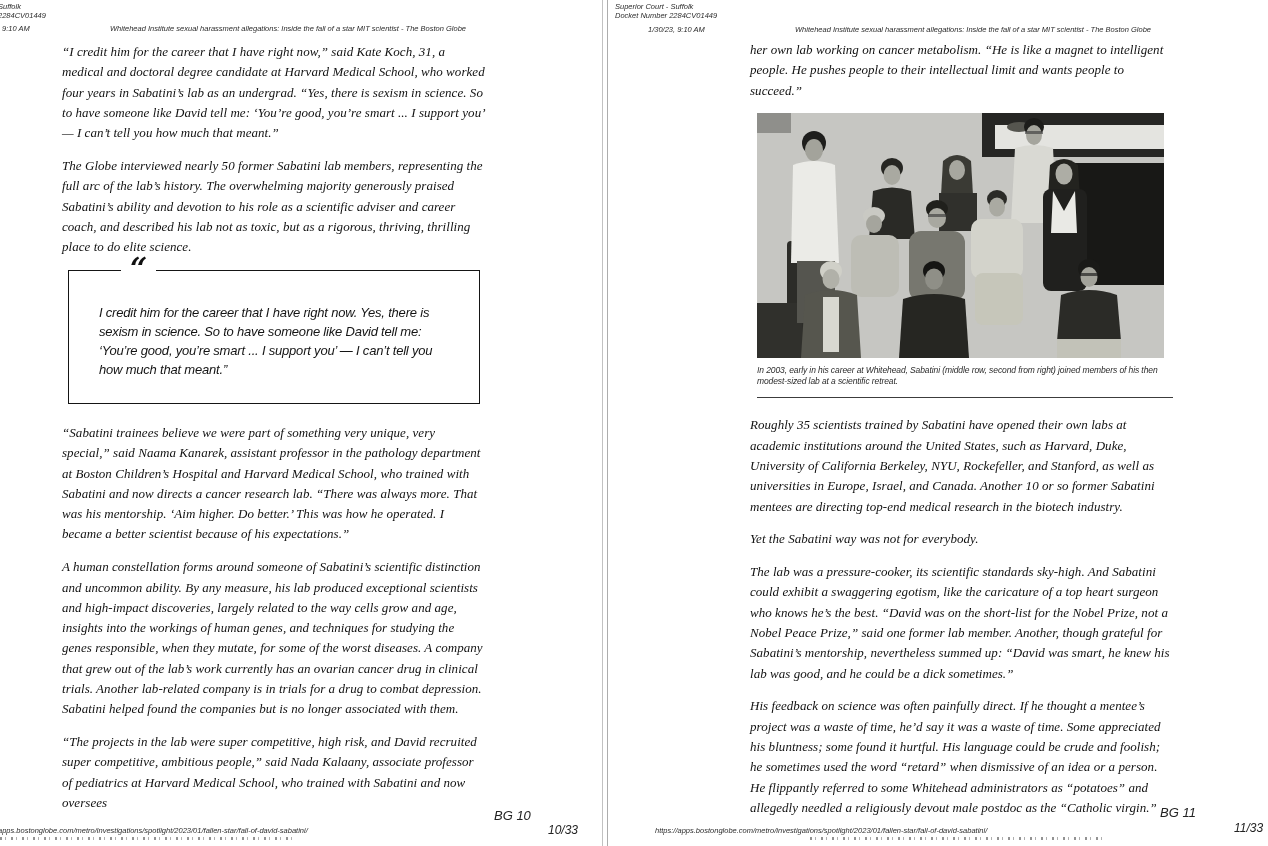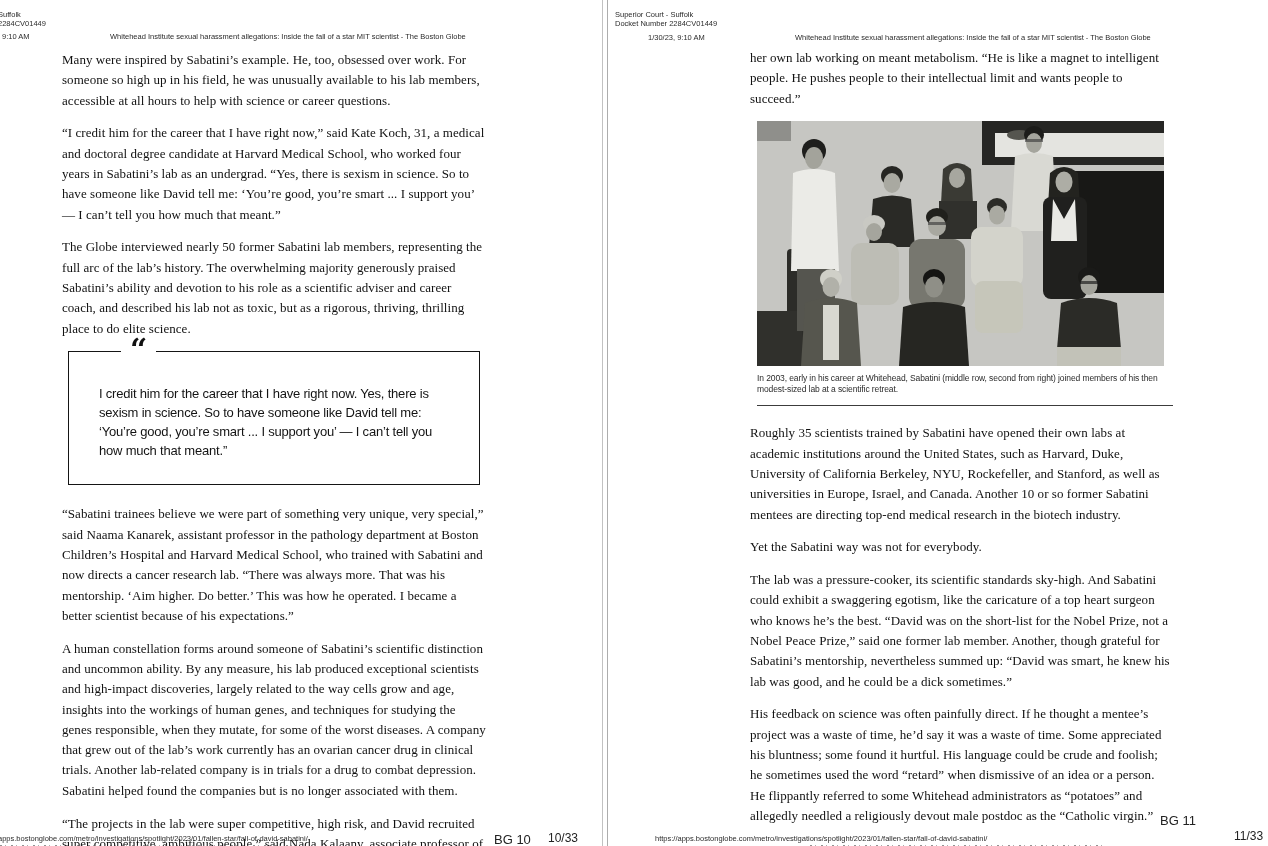--- a/index.html
+++ b/index.html
@@ -1,18 +1,18 @@
 <!DOCTYPE html>
 <html><head>
 <meta charset="utf-8">
 <style>
   html,body{margin:0;padding:0;background:#ffffff;}
   #canvas{position:relative;width:1268px;height:846px;background:#ffffff;overflow:hidden;
           font-family:"Liberation Serif",serif;color:#111;}
-  .page{position:absolute;top:12px;height:648px;background:#fff;}
+  .page{position:absolute;top:4px;height:648px;background:#fff;font-style:italic;}
   #left-page{left:0;width:603px;}
   #right-page{left:609px;width:659px;}
   .gutter-line{position:absolute;top:0;width:1px;height:846px;background:#c2c2c2;}
 
   
   .tiny{font-family:"Liberation Sans",sans-serif;font-size:7.5px;line-height:9px;color:#2b2b2b;}
   .abs{position:absolute;}
 
   
   .article-col{position:absolute;}
@@ -47,52 +47,51 @@
 <div id="canvas">
 
   <div class="page" id="left-page">
 
     <div class="tiny abs" style="left:-2px;top:-2px;">Suffolk</div>
     <div class="tiny abs" style="left:-2px;top:7px;">2284CV01449</div>
     <div class="tiny abs" style="left:2px;top:20px;">9:10 AM</div>
     <div class="tiny abs" style="left:110px;top:20px;width:440px;">Whitehead Institute sexual harassment allegations: Inside the fall of a star MIT scientist - The Boston Globe</div>
 
     <div class="article-col" style="left:62px;top:38px;width:424px;">
-      <p>Many were inspired by Sabatini’s example. He, too, obsessed over work. For someone so high up in his field, he was unusually available to his lab members, accessible at all hours to help with science or career questions.</p>
       <p>“I credit him for the career that I have right now,” said Kate Koch, 31, a medical and doctoral degree candidate at Harvard Medical School, who worked four years in Sabatini’s lab as an undergrad. “Yes, there is sexism in science. So to have someone like David tell me: ‘You’re good, you’re smart ... I support you’ — I can’t tell you how much that meant.”</p>
       <p>The Globe interviewed nearly 50 former Sabatini lab members, representing the full arc of the lab’s history. The overwhelming majority generously praised Sabatini’s ability and devotion to his role as a scientific adviser and career coach, and described his lab not as toxic, but as a rigorous, thriving, thrilling place to do elite science.</p>
 
       <div class="pull-quote">
         <span class="quote-mark">“</span>
         <p class="q-text">I credit him for the career that I have right now. Yes, there is sexism in science. So to have someone like David tell me: ‘You’re good, you’re smart ... I support you’ — I can’t tell you how much that meant.”</p>
       </div>
 
       <p>“Sabatini trainees believe we were part of something very unique, very special,” said Naama Kanarek, assistant professor in the pathology department at Boston Children’s Hospital and Harvard Medical School, who trained with Sabatini and now directs a cancer research lab. “There was always more. That was his mentorship. ‘Aim higher. Do better.’ This was how he operated. I became a better scientist because of his expectations.”</p>
       <p>A human constellation forms around someone of Sabatini’s scientific distinction and uncommon ability. By any measure, his lab produced exceptional scientists and high-impact discoveries, largely related to the way cells grow and age, insights into the workings of human genes, and techniques for studying the genes responsible, when they mutate, for some of the worst diseases. A company that grew out of the lab’s work currently has an ovarian cancer drug in clinical trials. Another lab-related company is in trials for a drug to combat depression. Sabatini helped found the companies but is no longer associated with them.</p>
       <p>“The projects in the lab were super competitive, high risk, and David recruited super competitive, ambitious people,” said Nada Kalaany, associate professor of pediatrics at Harvard Medical School, who trained with Sabatini and now oversees</p>
     </div>
 
-    <div class="bates abs" style="left:494px;top:804px;margin-top:16px;">BG 10</div>
+    <div class="bates abs" style="left:494px;top:804px;">BG 10</div>
     <div class="pageno abs" style="left:548px;top:819px;">10/33</div>
     <div class="tiny abs" style="left:-2px;top:822px;">apps.bostonglobe.com/metro/investigations/spotlight/2023/01/fallen-star/fall-of-david-sabatini/</div>
     <div class="scan-noise" style="left:0;top:833px;width:292px;"></div>
   </div>
 
   <div class="gutter-line" style="left:602px;"></div>
   <div class="gutter-line" style="left:607px;background:#adadad;"></div>
 
   <div class="page" id="right-page">
 
     <div class="tiny abs" style="left:6px;top:-2px;">Superior Court - Suffolk</div>
     <div class="tiny abs" style="left:6px;top:7px;">Docket Number 2284CV01449</div>
     <div class="tiny abs" style="left:39px;top:21px;">1/30/23, 9:10 AM</div>
     <div class="tiny abs" style="left:186px;top:21px;width:440px;">Whitehead Institute sexual harassment allegations: Inside the fall of a star MIT scientist - The Boston Globe</div>
 
     <div class="article-col" style="left:141px;top:36px;width:420px;">
-      <p>her own lab working on meant metabolism. “He is like a magnet to intelligent people. He pushes people to their intellectual limit and wants people to succeed.”</p>
+      <p>her own lab working on cancer metabolism. “He is like a magnet to intelligent people. He pushes people to their intellectual limit and wants people to succeed.”</p>
 
       <figure style="margin-top:5px;">
         <div class="photo-frame">
           
           <svg width="407" height="245" viewBox="0 0 407 245">
             <rect width="407" height="245" fill="#c6c6c2"></rect>
             <rect x="0" y="0" width="34" height="20" fill="#8f8f8b"></rect>
             <rect x="225" y="0" width="182" height="44" fill="#262624"></rect>
             <rect x="238" y="12" width="169" height="24" fill="#e4e4e0"></rect>
             <ellipse cx="262" cy="14" rx="12" ry="5" fill="#55554f"></ellipse>

